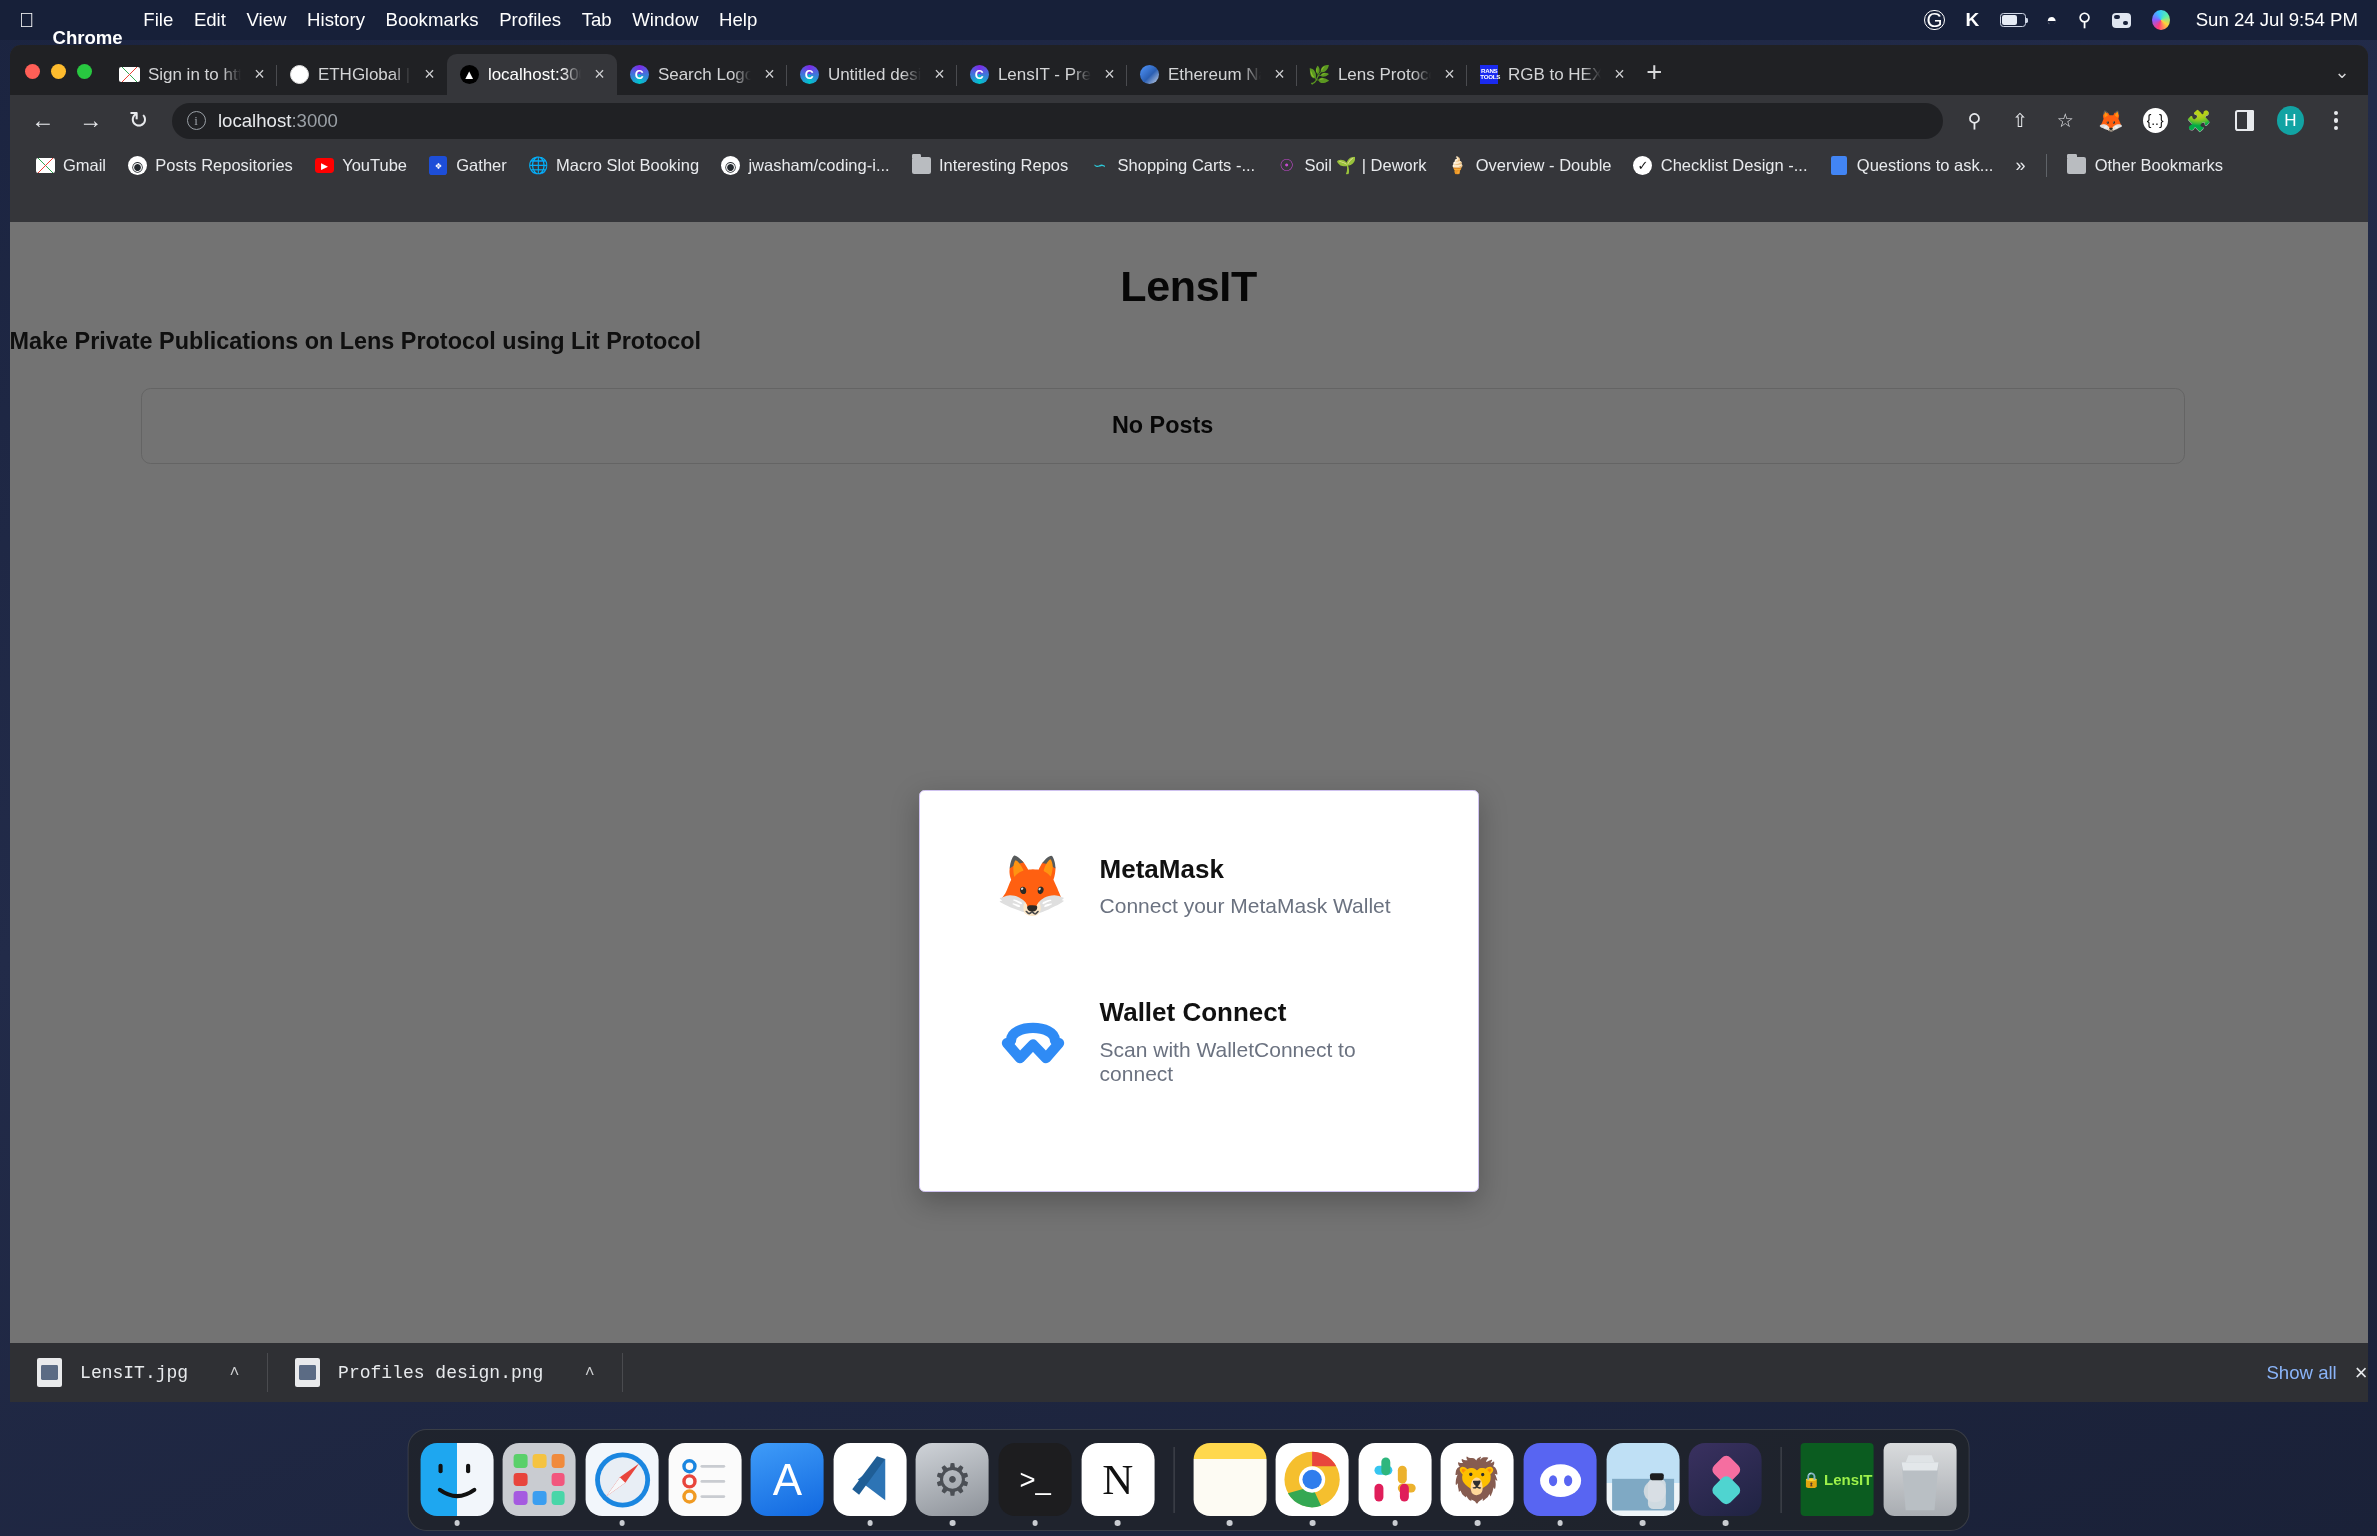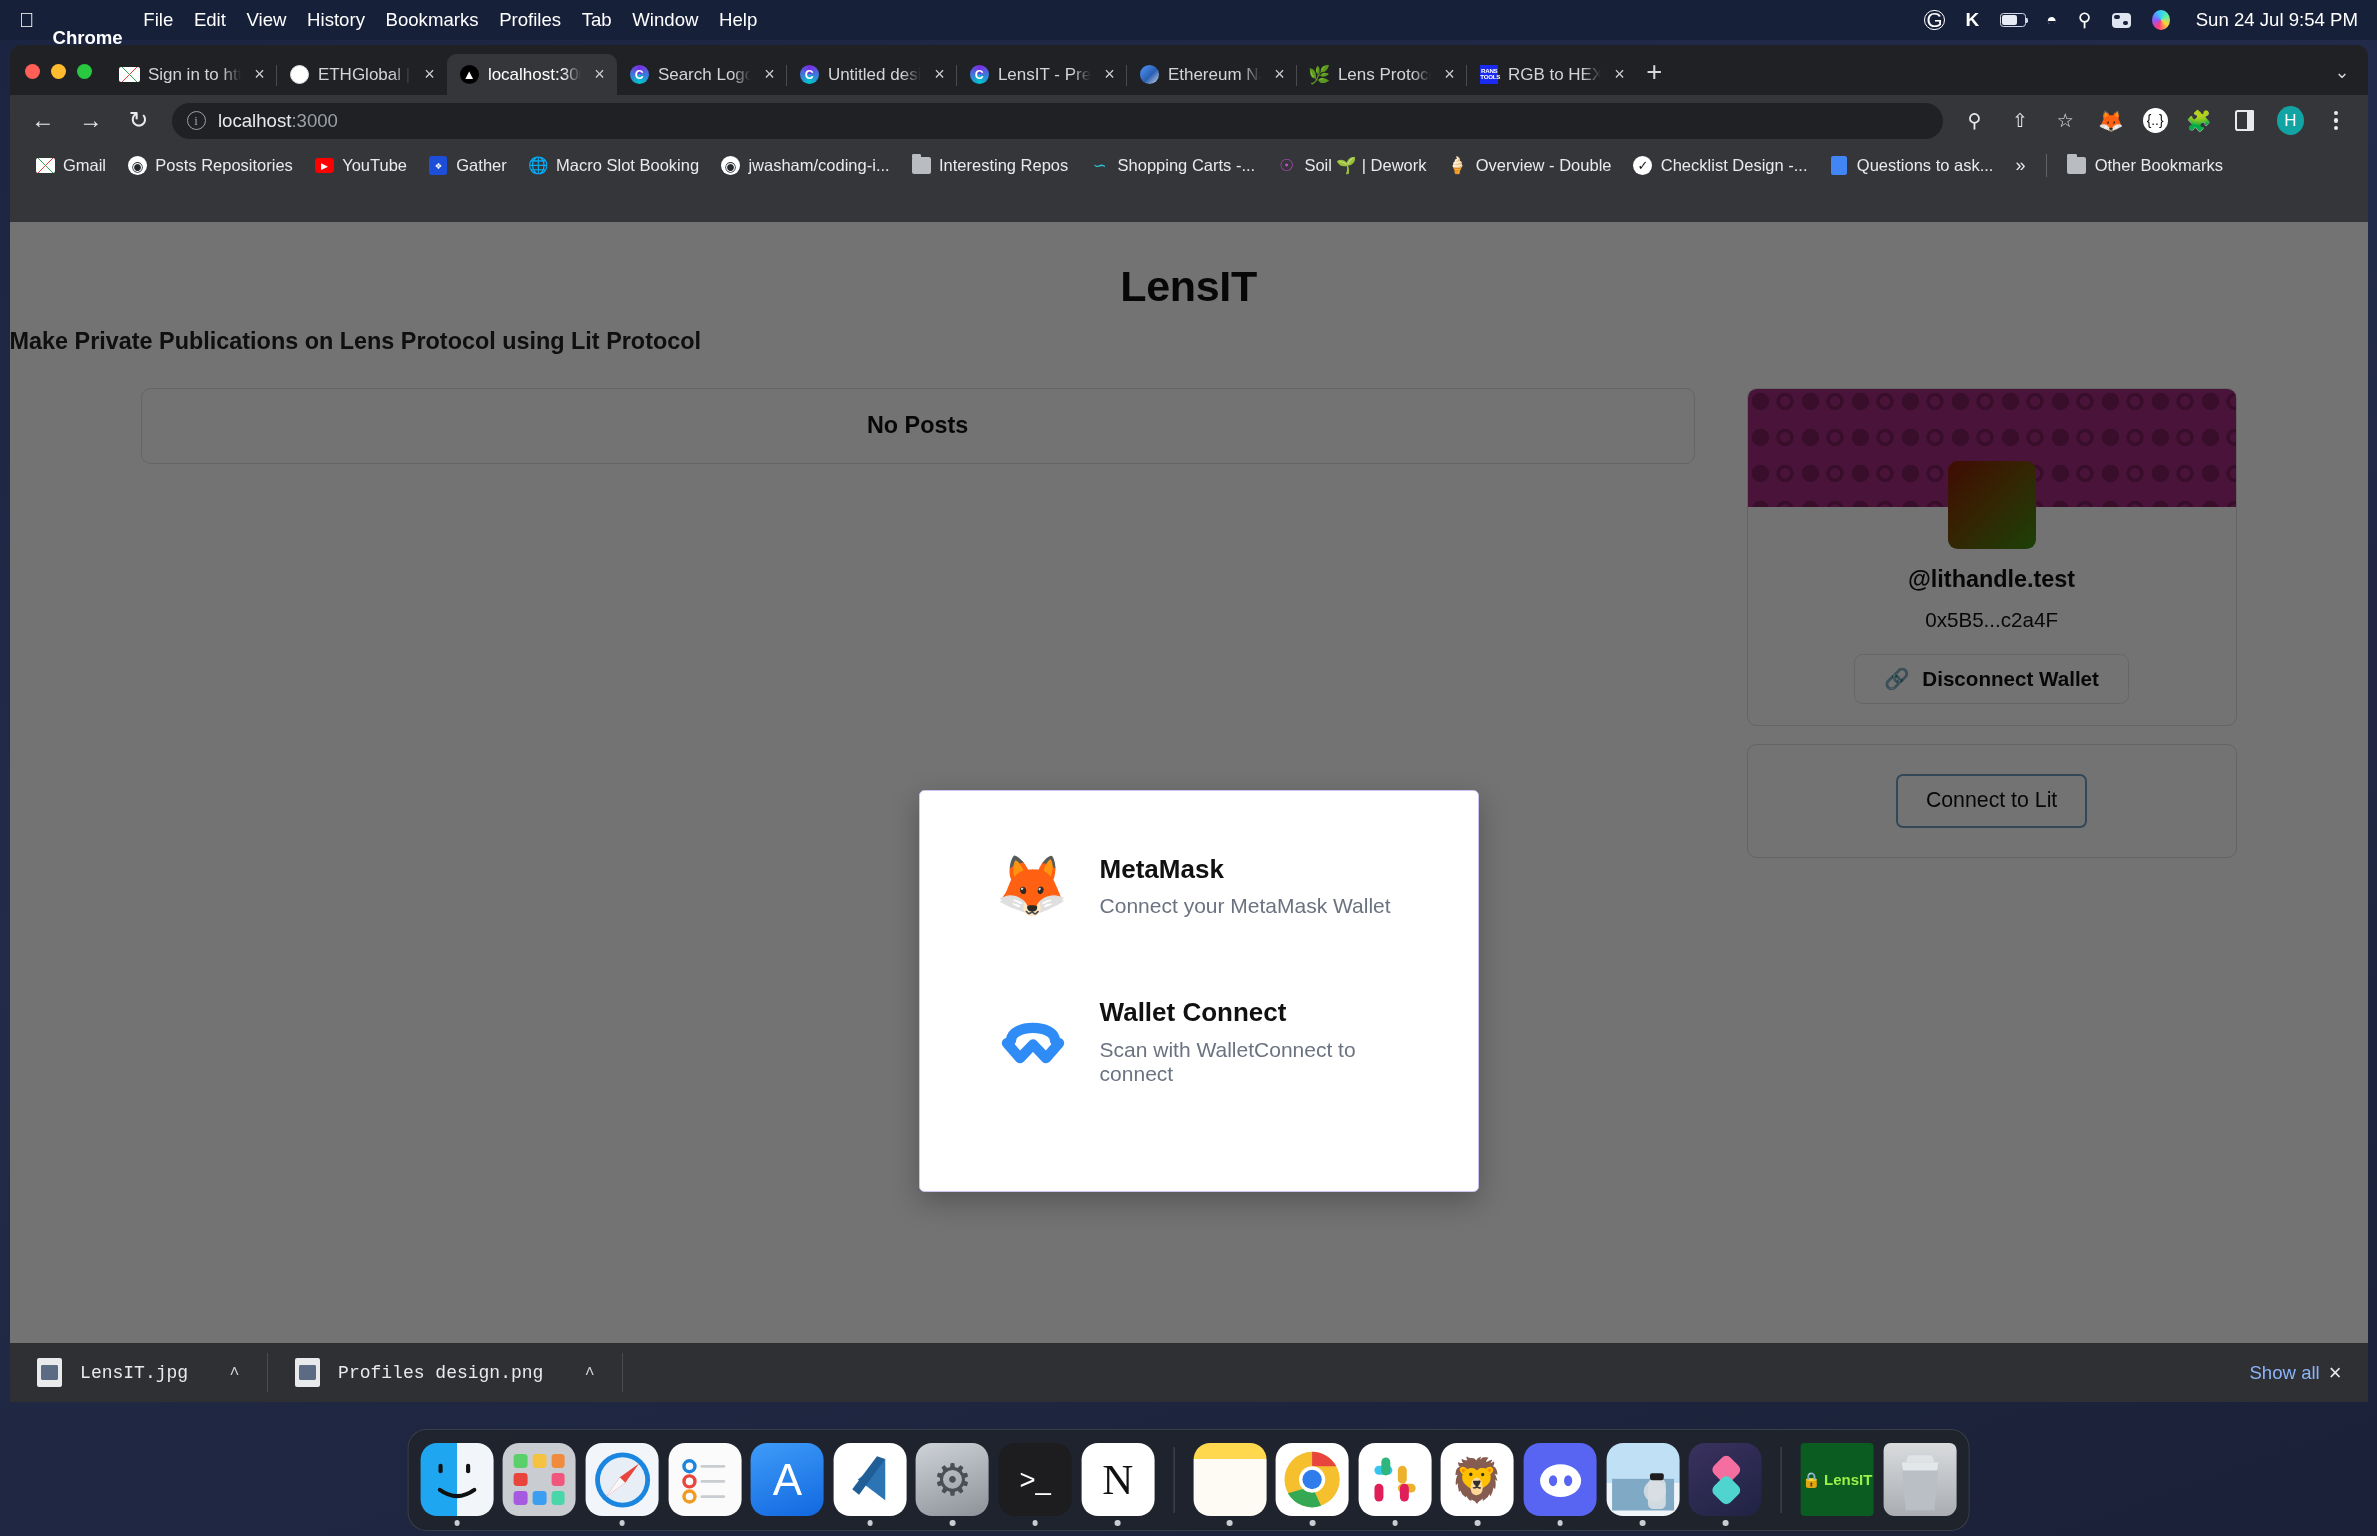--- a/index.html
+++ b/index.html
@@ -203,21 +203,21 @@
   #downloads {
     position:absolute; left: 9.6px; top: 1343px; width: 2358px; height: 59px;
     background: #2f3034; display:flex; align-items:center; color:#e8eaed; z-index: 12;
   }
   .dl { display:flex; align-items:center; gap: 18px; padding: 0 27.5px; height:100%; position:relative;font-family:Liberation Mono, monospace;}
   .dl .dlico { width: 25px; height: 29px; background:#e9eaec; border-radius: 2.1px; position:relative; flex:none;}
   .dl .dlico::after{content:"";position:absolute;left:4.1px;top:6.9px;right:4.1px;height:15px;background:#5b6b84;border-radius:1.4px;}
   .dl .dlname { font-size: 18px; white-space:nowrap;}
   .dl .dlchev { font-size: 16.5px; color:#cdced0; margin-left: 23.4px;}
   .dl-div { width:0.7px; height:39px; background:#4a4b4f; }
-  #dl-right { margin-left:auto; display:flex; align-items:center; gap: 9px; padding-right: 26px;}
+  #dl-right { margin-left:auto; display:flex; align-items:center; gap: 18px; }
   #showall { color:#8ab4f8; font-size: 18.6px; }
   #dlclose { color:#e8eaed; font-size: 22px; }
 
   
   #dock {
     position:absolute; left: 50%; transform: translateX(-50%);
     bottom: 5.5px; height: 102px;
     background: rgba(32,35,42,0.82);
     border: 0.7px solid rgba(255,255,255,0.12);
     border-radius: 19px;
@@ -490,39 +490,20 @@
   </div>
 
   <div id="page">
     <div id="page-inner">
       <div id="site-title">LensIT</div>
       <div id="site-sub">Make Private Publications on Lens Protocol using Lit Protocol</div>
 
       <div id="content">
         <div id="feed">No Posts</div>
 
-        <div id="side">
-          <div class="card" id="profile-card">
-            <div id="cover">
-              <div id="avatar"></div>
-            </div>
-            <div id="handle">@lithandle.test</div>
-            <div id="addr">0x5B5...c2a4F</div>
-            <div id="disconnect-wrap">
-              <div id="disconnect">
-                <span>🔗</span>
-                <span>Disconnect Wallet</span>
-              </div>
-            </div>
-          </div>
-
-          <div class="card" id="lit-card">
-            <button id="connect-lit">Connect to Lit</button>
-          </div>
-        </div>
       </div>
     </div>
 
     <div id="dim"></div>
 
     <div id="wallet-modal">
       <div class="wopt">
         <span class="wico">
             <span class="fox">🦊</span>
           </span>

